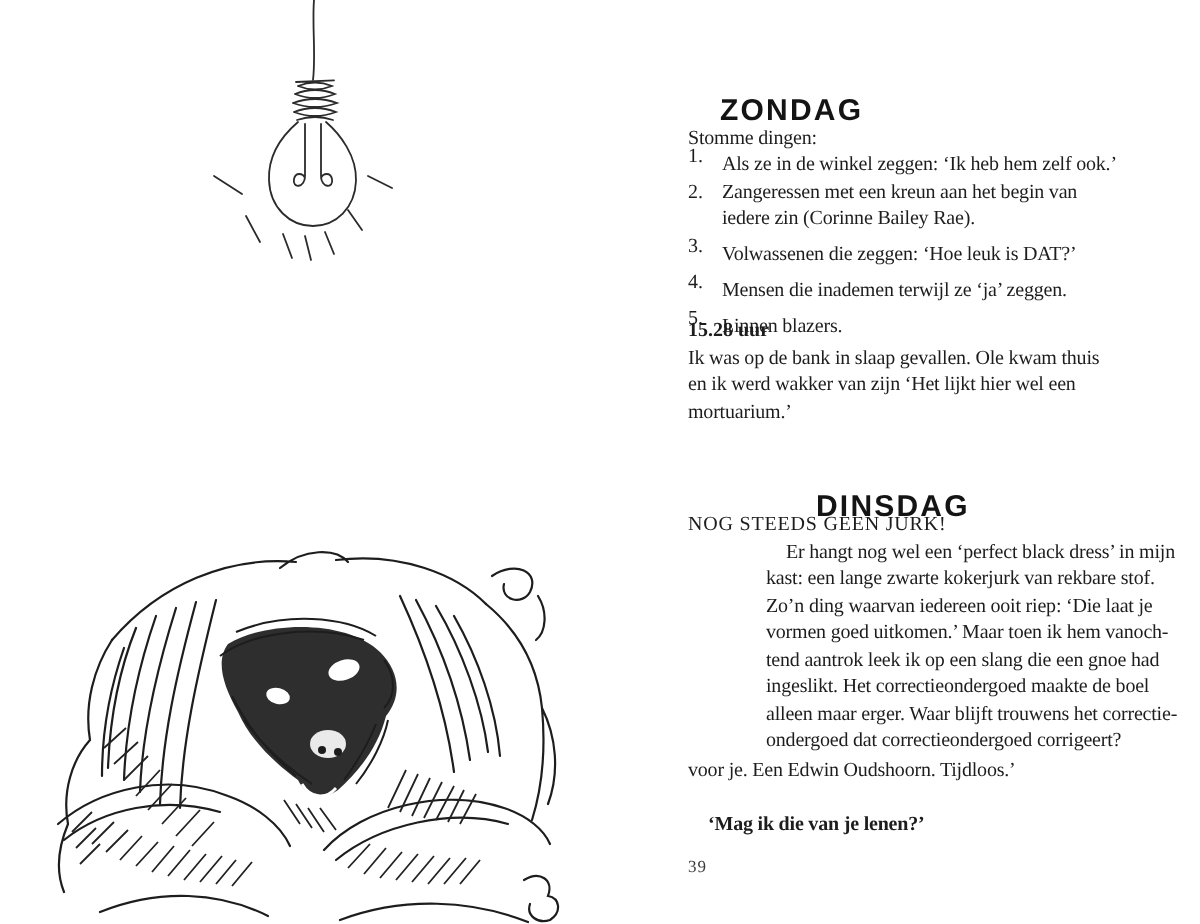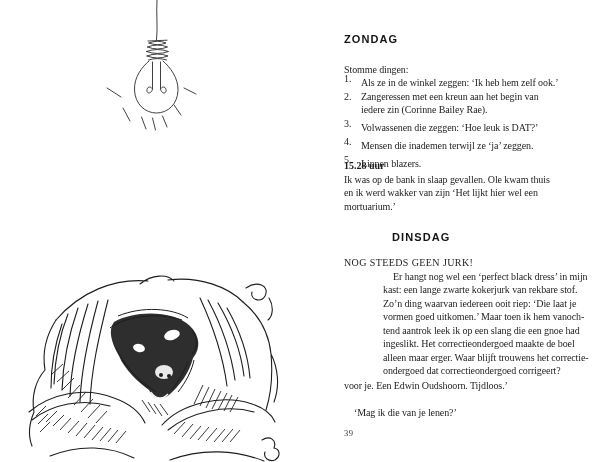--- a/index.html
+++ b/index.html
@@ -9,22 +9,22 @@
     color:#1d1d1d;overflow:hidden;
   }
   .spread{position:relative;width:600px;height:462px;background:#ffffff;}
   .page{position:absolute;top:0;height:462px;}
   .page-left{left:0;width:300px;}
   .page-right{left:300px;width:300px;}
   .sketch{position:absolute;}
   .col{position:absolute;left:44px;top:0;width:200px;height:462px;}
   .blk{position:absolute;left:0;width:200px;}
   .day{
-    margin:0;font-family:"Liberation Sans","DejaVu Sans",sans-serif;
-    font-size:11px;font-weight:bold;letter-spacing:1.1px;color:#141414;
+    margin:16px;font-family:"Liberation Sans","DejaVu Sans",sans-serif;
+    font-size:15px;font-weight:bold;letter-spacing:1.1px;color:#141414;
     line-height:9px;
   }
   .ln{
     font-size:10px;line-height:13.5px;letter-spacing:-0.1px;
     white-space:nowrap;color:#1d1d1d;
   }
   .ind{padding-left:10px;}
   .time-h{font-weight:bold;font-size:10px;line-height:13.5px;white-space:nowrap;}
   .subhead{font-size:10px;line-height:13.5px;letter-spacing:0.4px;white-space:nowrap;}
   .list .li{display:flex;}
@@ -148,19 +148,19 @@
         <div class="ln">tend aantrok leek ik op een slang die een gnoe had</div>
         <div class="ln">ingeslikt. Het correctieondergoed maakte de boel</div>
         <div class="ln">alleen maar erger. Waar blijft trouwens het correctie-</div>
         <div class="ln">ondergoed dat correctieondergoed corrigeert?</div>
       </div>
 
       <div class="blk" style="top:379px;">
         <div class="ln">voor je. Een Edwin Oudshoorn. Tijdloos.’</div>
       </div>
 
-      <div class="ln ind blk" style="top:406px;">‘Mag ik die van je lenen?’</div>
+      <div class="ln ind blk" style="top:406px;font-weight:bold;">‘Mag ik die van je lenen?’</div>
 
       <div class="pagenum blk" style="top:428px;">39</div>
 
     </div>
   </div>
 </div>
 
 </body></html>

